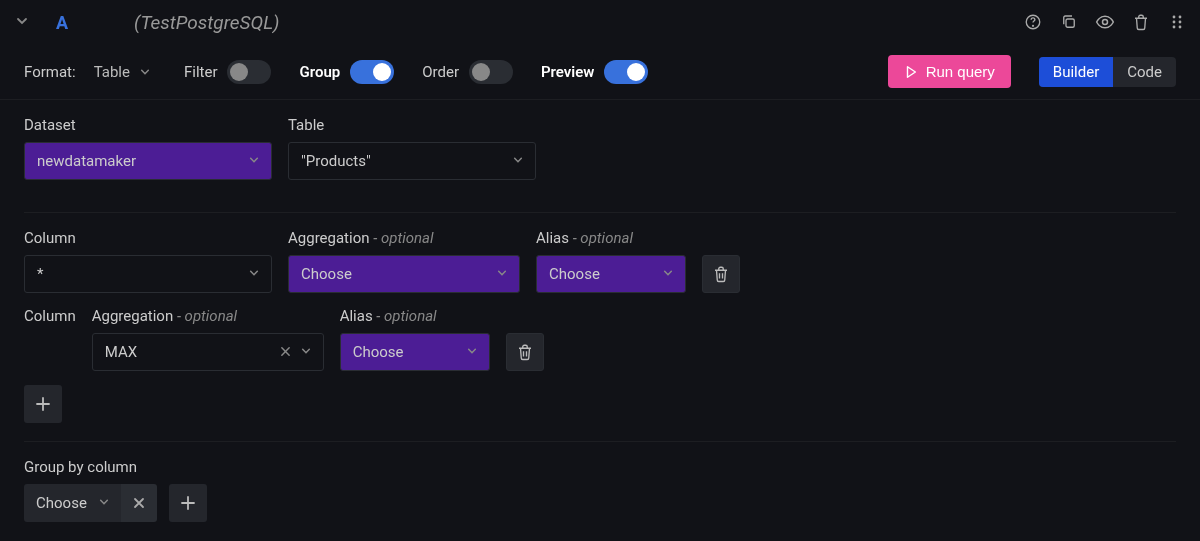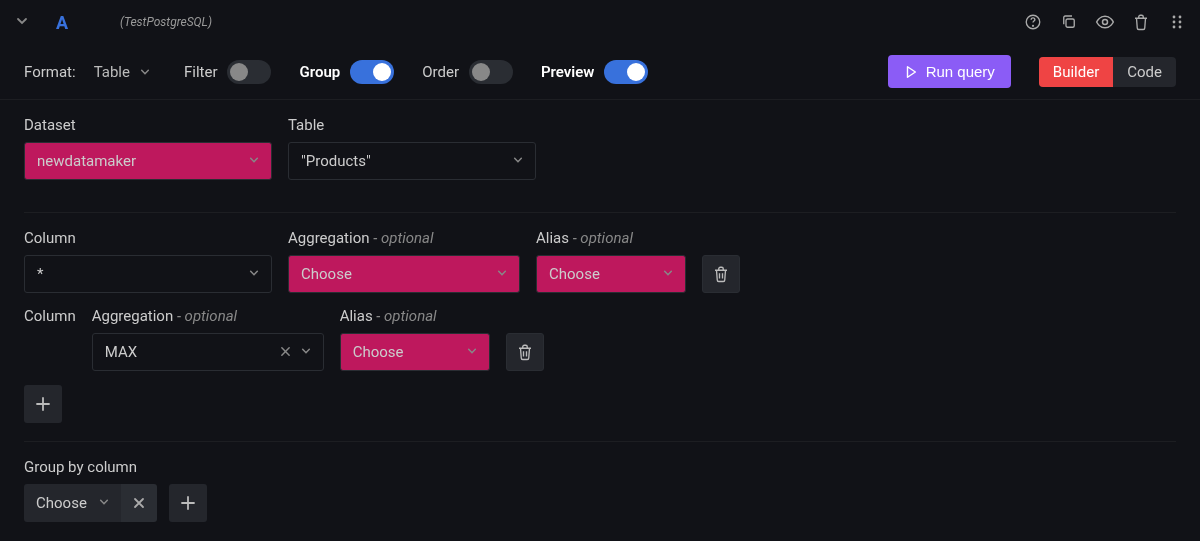--- a/index.html
+++ b/index.html
@@ -23,22 +23,22 @@
   .chevron { color: #888; font-size: 14px; cursor: pointer; padding:4px;}
   .query-letter {
     color: #3871dc;
     font-weight: 700;
     font-size: 18px;
     padding: 0 8px;
   }
   .datasource-name {
     color: #999;
     font-style: italic;
-    margin-left: 28px;
-    font-size: 12px;
+    margin-left: 42px;
+    font-size: 19px;
   }
   .header-icons { display: flex; gap: 14px; align-items: center; color:#aaa; }
   .header-icons .ico { cursor: pointer; display:flex; align-items:center; justify-content:center; width:22px; height:22px; }
   .toolbar {
     height: 56px;
     display: flex;
     align-items: center;
     padding: 0 24px;
     gap: 28px;
     border-bottom: 1px solid rgba(255,255,255,0.05);
@@ -58,21 +58,21 @@
   }
   .switch.on { background: #3871dc; }
   .switch .knob {
     position: absolute; top: 3px; width: 18px; height: 18px;
     border-radius: 50%; background: #fff;
   }
   .switch.off .knob { left: 3px; background:#888; }
   .switch.on .knob { right: 3px; }
   .toolbar-spacer { flex: 1; }
   .run-button {
-    background: #8b5cf6;
+    background: #ec4899;
     color: #fff;
     border: none;
     border-radius: 4px;
     padding: 8px 16px;
     font-size: 15px;
     font-weight: 500;
     display: flex;
     align-items: center;
     gap: 8px;
     cursor: pointer;
@@ -83,21 +83,21 @@
     background: #24262c;
     border-radius: 4px;
     overflow: hidden;
   }
   .view-toggle div {
     padding: 6px 14px;
     color: #ccc;
     cursor: pointer;
   }
   .view-toggle div.active {
-    background: #ef4444;
+    background: #1d4ed8;
     color: #fff;
   }
   .body-area { padding: 16px 24px; }
   .section {
     border-top: 1px solid rgba(255,255,255,0.05);
     padding: 16px 0 18px 0;
   }
   .section:first-child { border-top: none; padding-top:0; }
   .row { display: flex; gap: 16px; margin-bottom: 14px; }
   .field { display: flex; flex-direction: column; gap: 8px; }
@@ -109,21 +109,21 @@
     border-radius: 3px;
     height: 38px;
     display: flex;
     align-items: center;
     justify-content: space-between;
     padding: 0 12px;
     color: #ccc;
     cursor: pointer;
     min-width: 248px;
   }
-  .select.light { background: #be185d; border-color:#2a2d33; }
+  .select.light { background: #4c1d95; border-color:#2a2d33; }
   .select .right-icons { display:flex; gap:10px; align-items:center; color:#888; font-size:13px; }
   .caret { color: #888; font-size: 12px; }
   .icon-btn {
     width: 38px; height: 38px;
     background: #24262c;
     border: 1px solid #2a2d33;
     border-radius: 3px;
     display: flex; align-items: center; justify-content: center;
     color: #bbb; cursor: pointer;
   }

